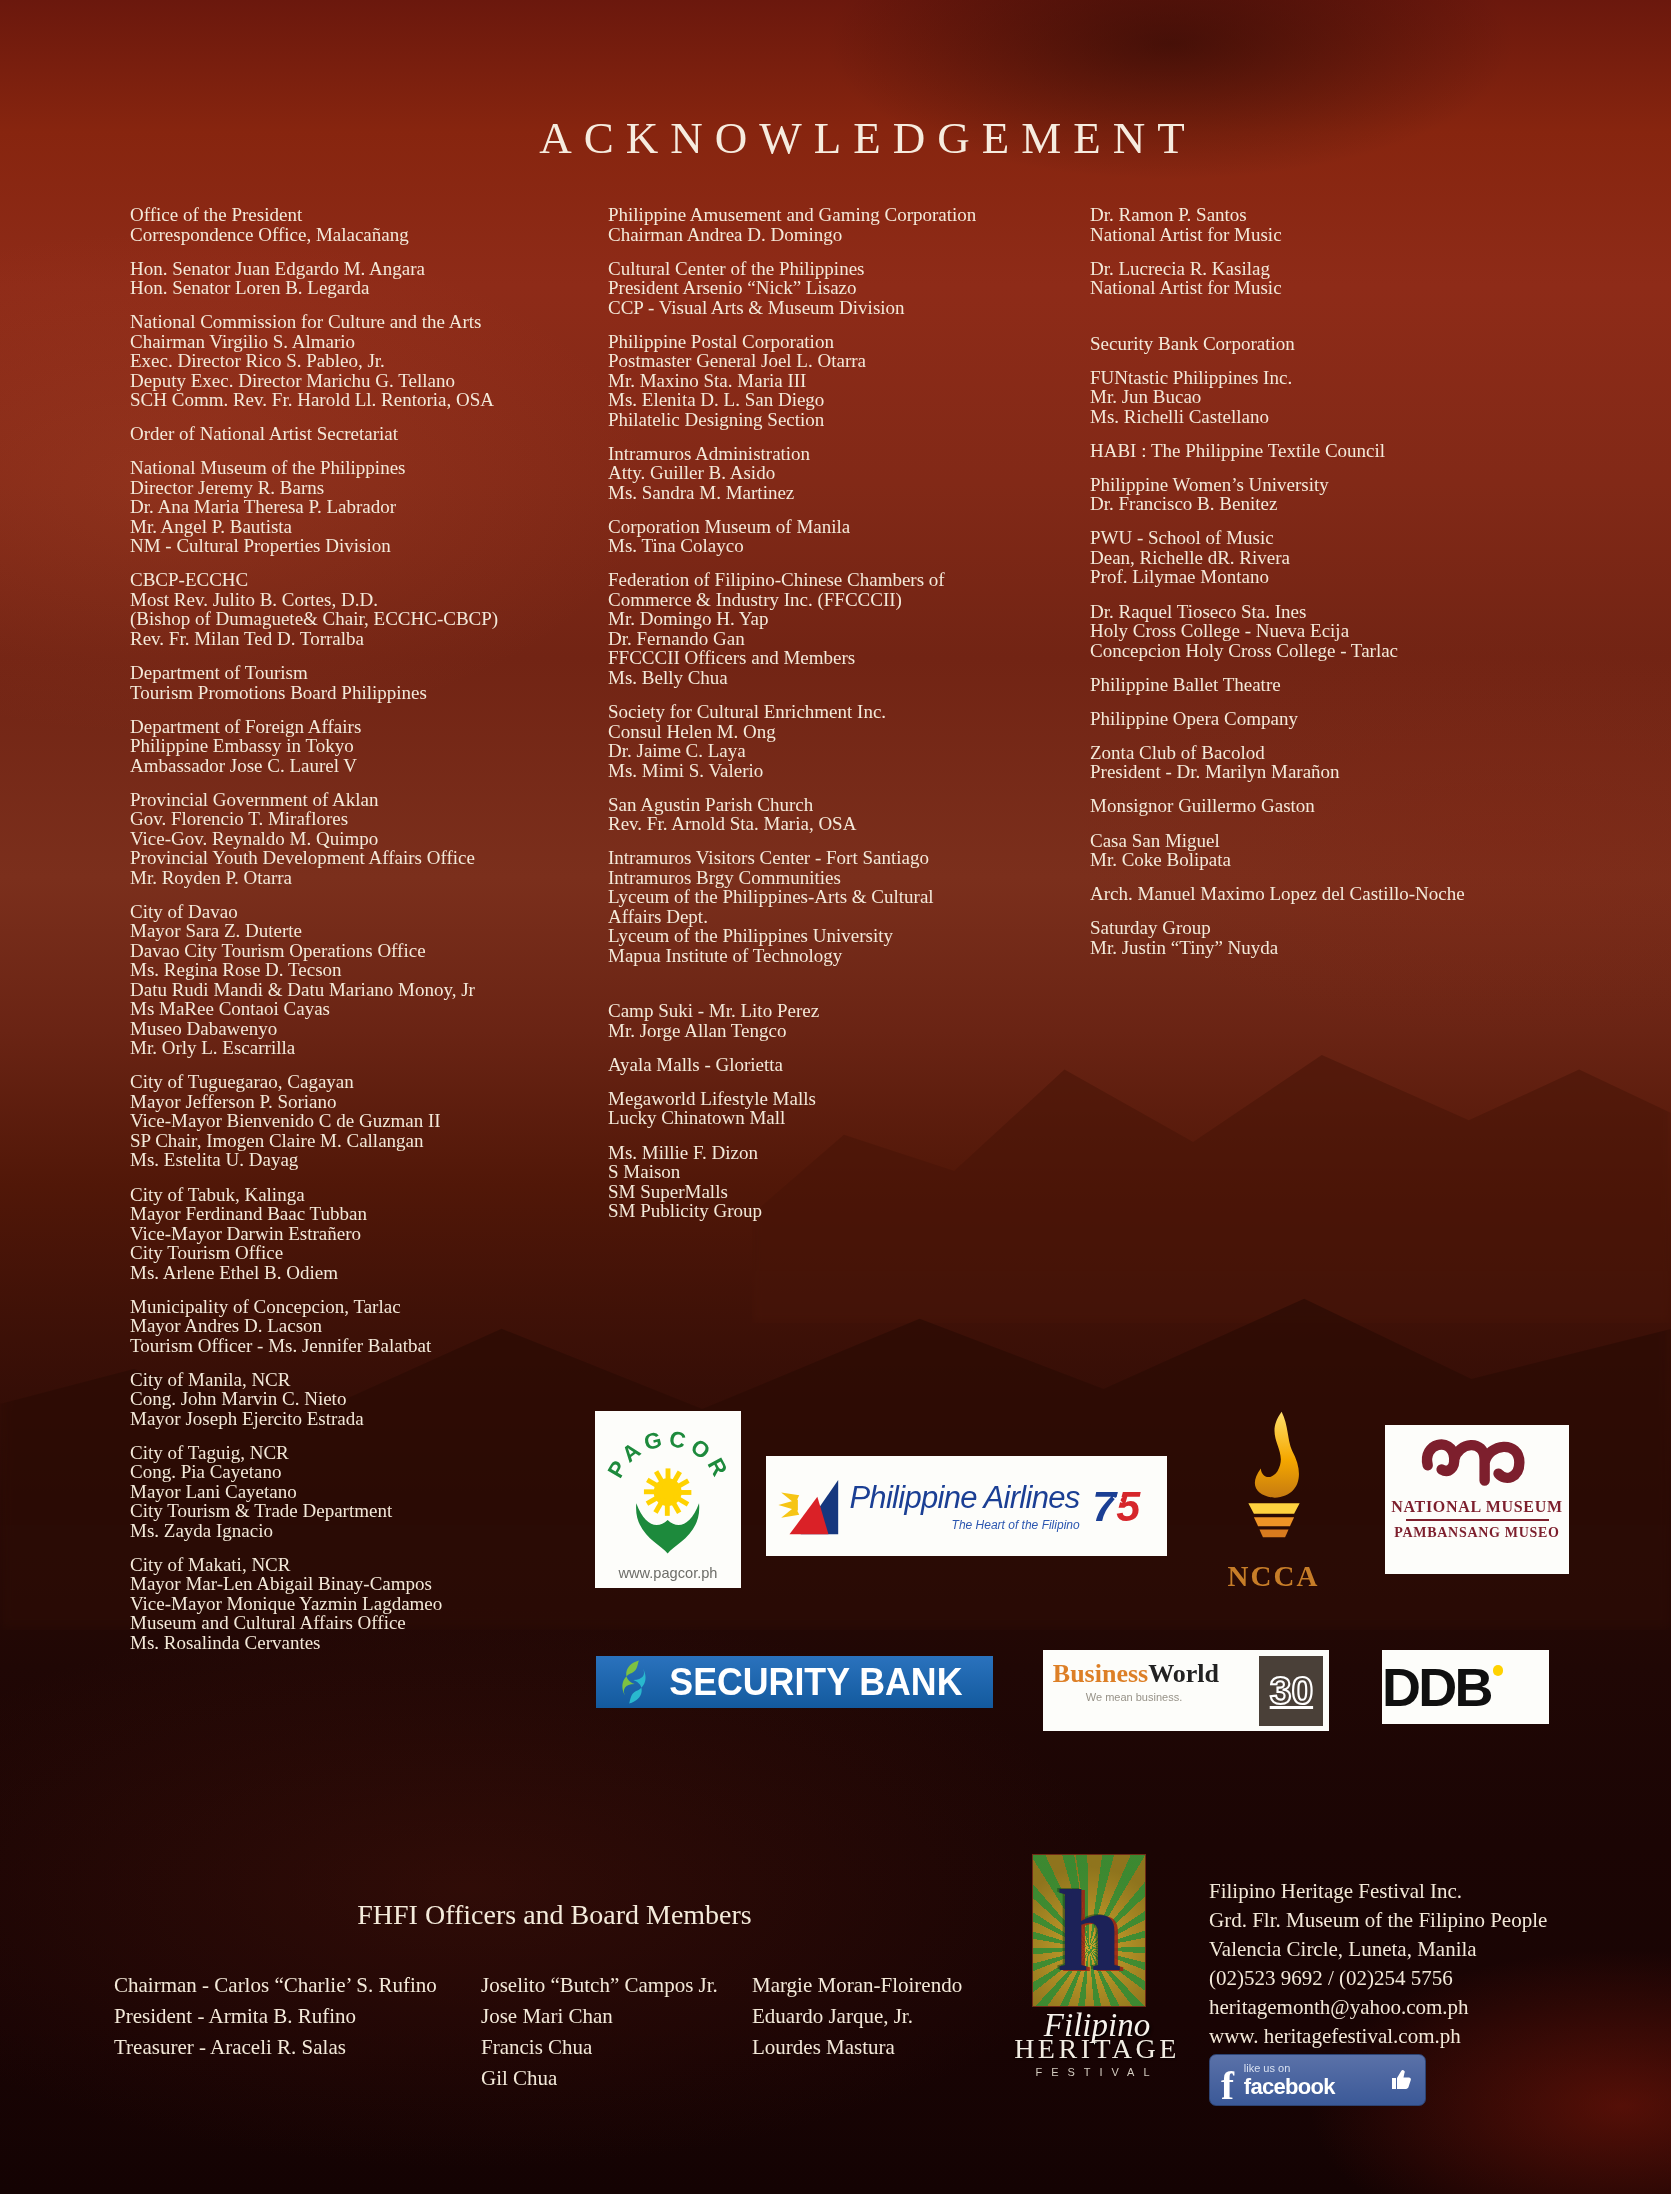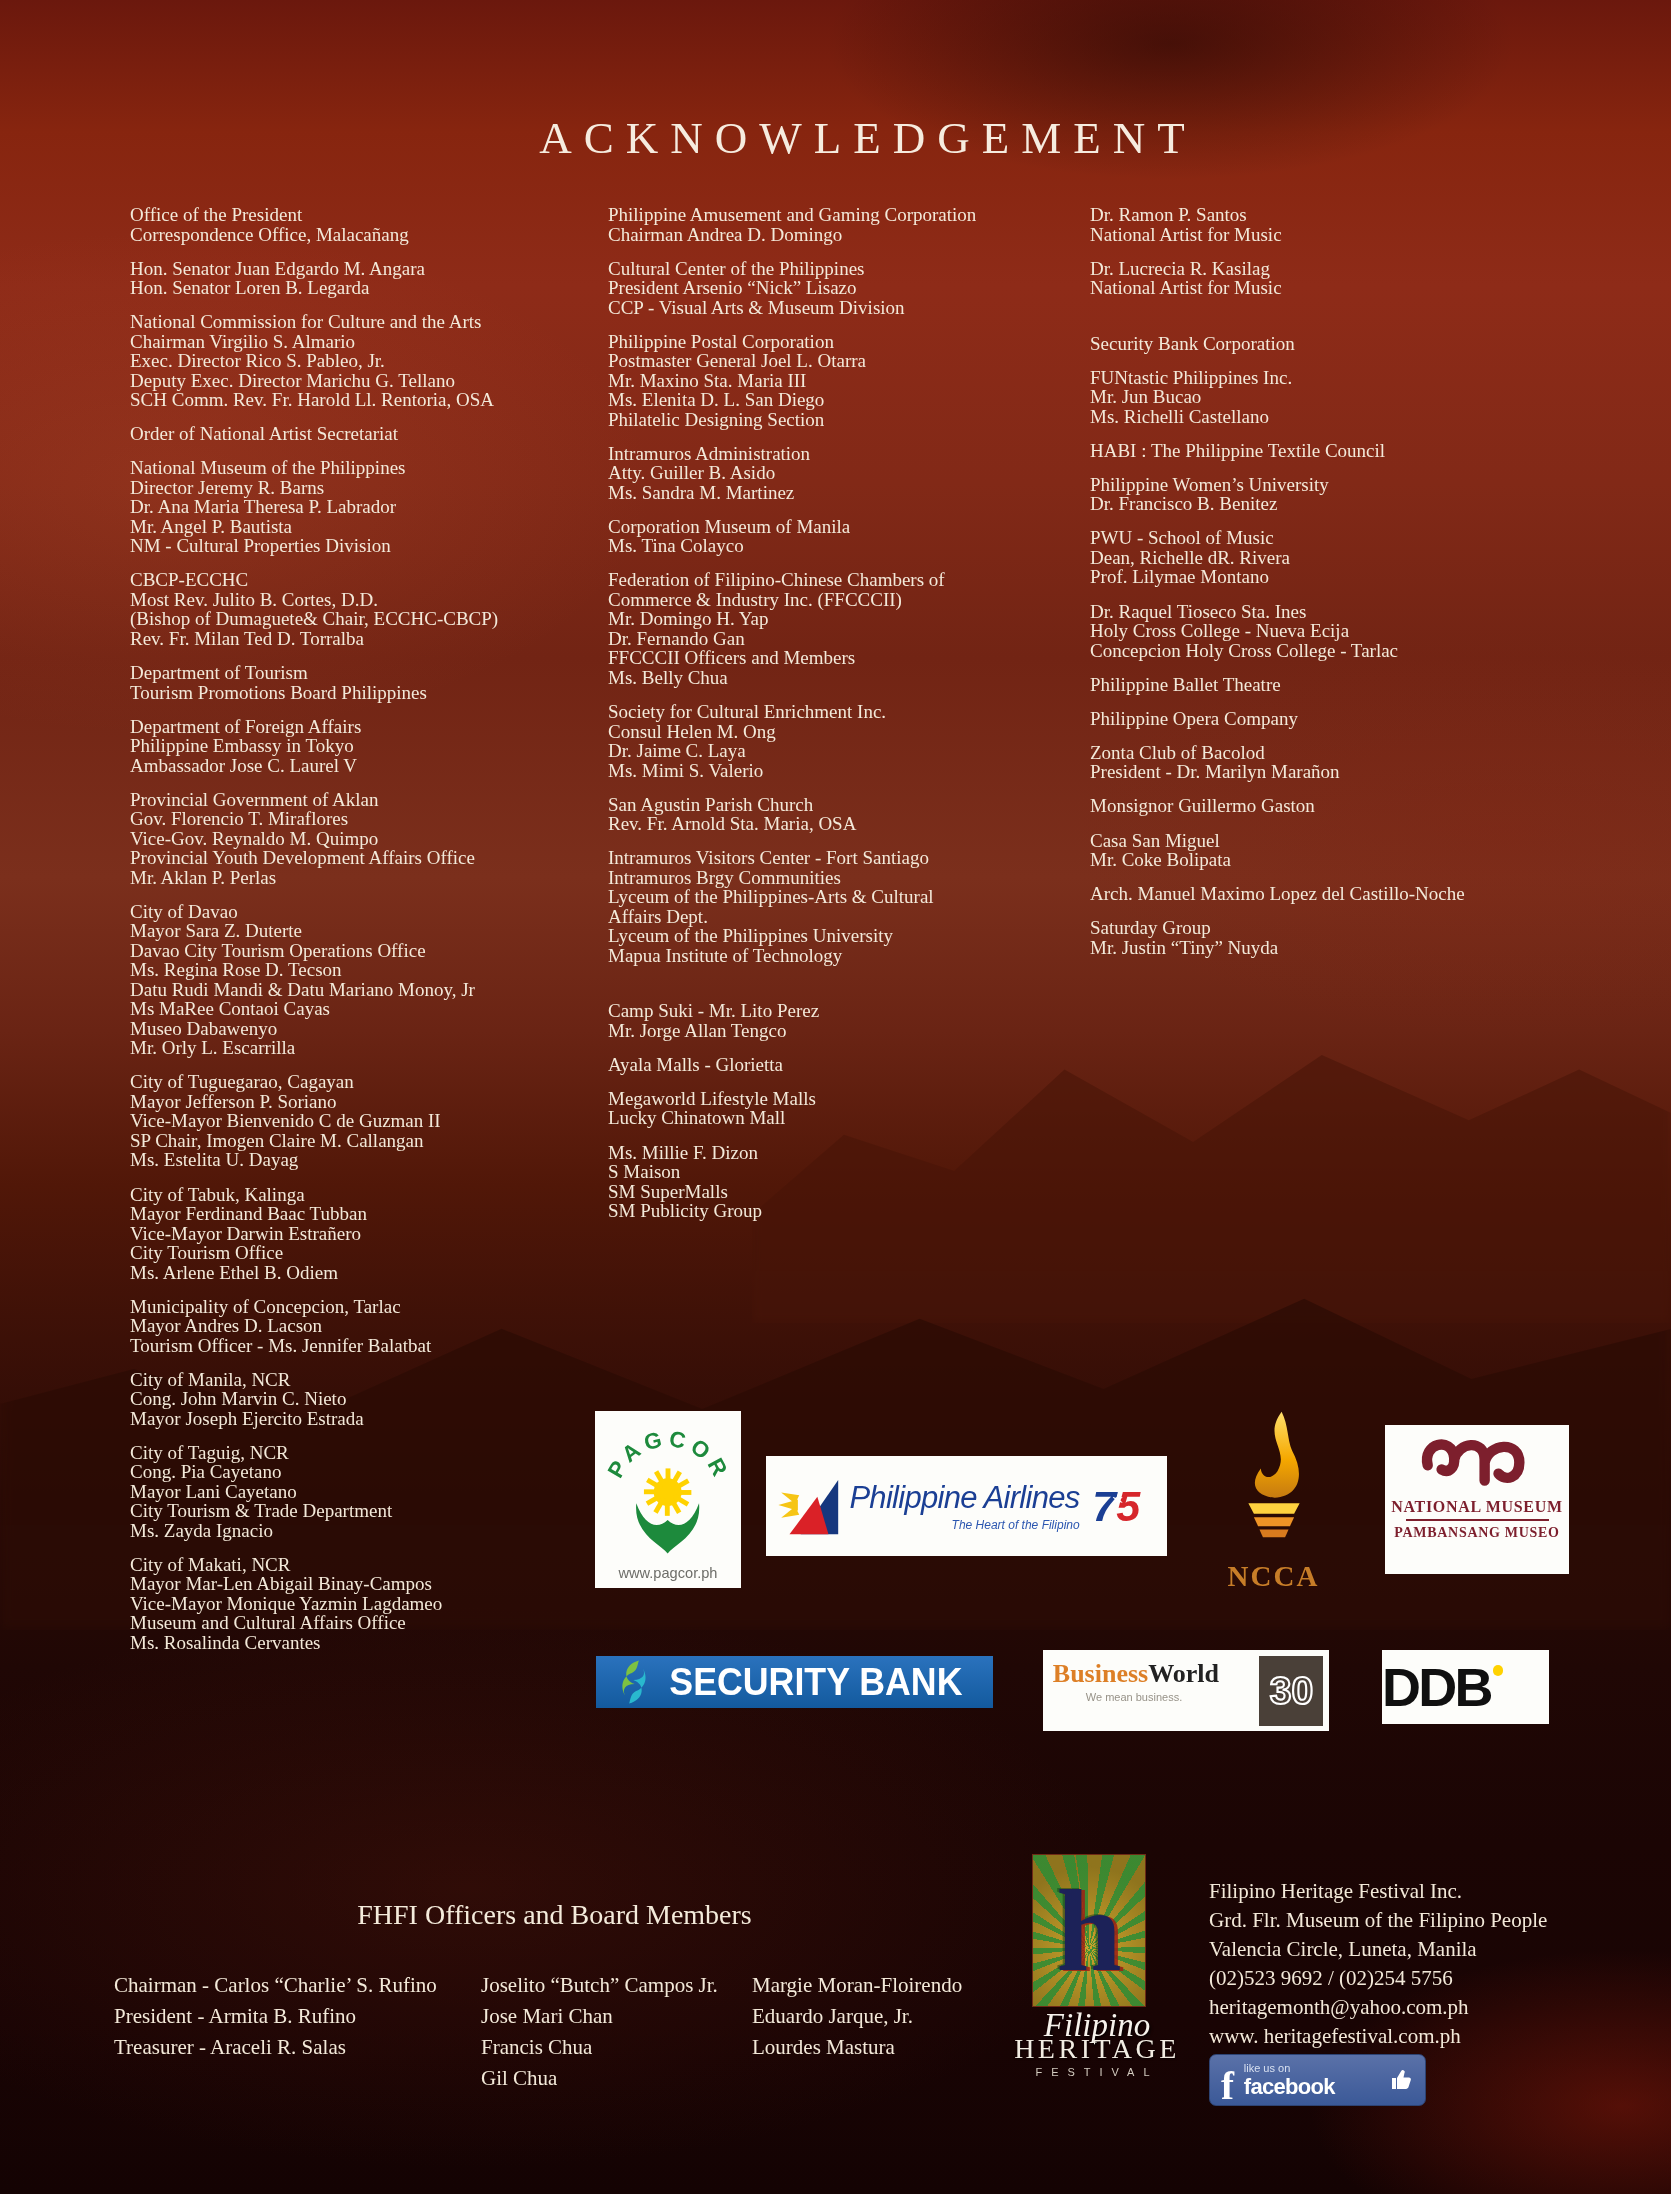--- a/index.html
+++ b/index.html
@@ -66,21 +66,21 @@
     color:#fff;letter-spacing:0;transform:scaleX(.94);white-space:nowrap;}
 
   .bworld{left:1043px;top:1650px;width:286px;height:81px;padding:11px 9.8px 0;position:relative;}
   .bw-line{font-size:26px;font-weight:bold;line-height:1;white-space:nowrap;}
   .bw-business{color:#dd7f26;}
   .bw-world{color:#222;}
   .bw-tag{font-size:11px;color:#979288;margin:4.2px 0 0 33px;font-family:"Liberation Sans",sans-serif;}
   .bw-badge{position:absolute;right:5.6px;top:5.6px;width:64px;height:70px;background:#4a4038;
     display:flex;align-items:center;justify-content:center;}
   .bw-30{font-size:39px;font-weight:bold;color:rgba(74,64,56,0);-webkit-text-stroke:2.1px #fff;
-    font-family:"Liberation Sans",sans-serif;}
+    font-family:"Liberation Sans",sans-serif;text-decoration:underline;}
 
   .ddb{left:1382px;top:1650px;width:167px;height:74px;display:flex;align-items:center;justify-content:flex-start;}
   .ddb-name{font-family:"Liberation Sans",sans-serif;font-weight:900;font-size:54px;color:#101010;
     letter-spacing:-2.8px;line-height:1;}
   .ddb-dot{display:inline-block;width:10.4px;height:10.4px;border-radius:50%;background:#ffd200;
     margin:0 0 33px 2.1px;vertical-align:top;}
 
   
   .officers-title{position:absolute;left:98px;top:1899px;width:913px;text-align:center;
     font-size:28px;color:#f4ebdb;}
@@ -198,21 +198,21 @@
         </div>
       </div>
 
       <div class="group">
         <div>
 
         <div class="line">Provincial Government of Aklan</div>
           <div class="line">Gov. Florencio T. Miraflores</div>
           <div class="line">Vice-Gov. Reynaldo M. Quimpo</div>
           <div class="line">Provincial Youth Development Affairs Office</div>
-          <div class="line">Mr. Aklan P. Perlas</div>
+          <div class="line">Mr. Royden P. Otarra</div>
         </div>
       </div>
 
       <div class="group">
         <div>
 
         <div class="line">City of Davao</div>
           <div class="line">Mayor Sara Z.  Duterte</div>
           <div class="line">Davao City Tourism Operations Office</div>
           <div class="line">Ms. Regina Rose D. Tecson</div>

